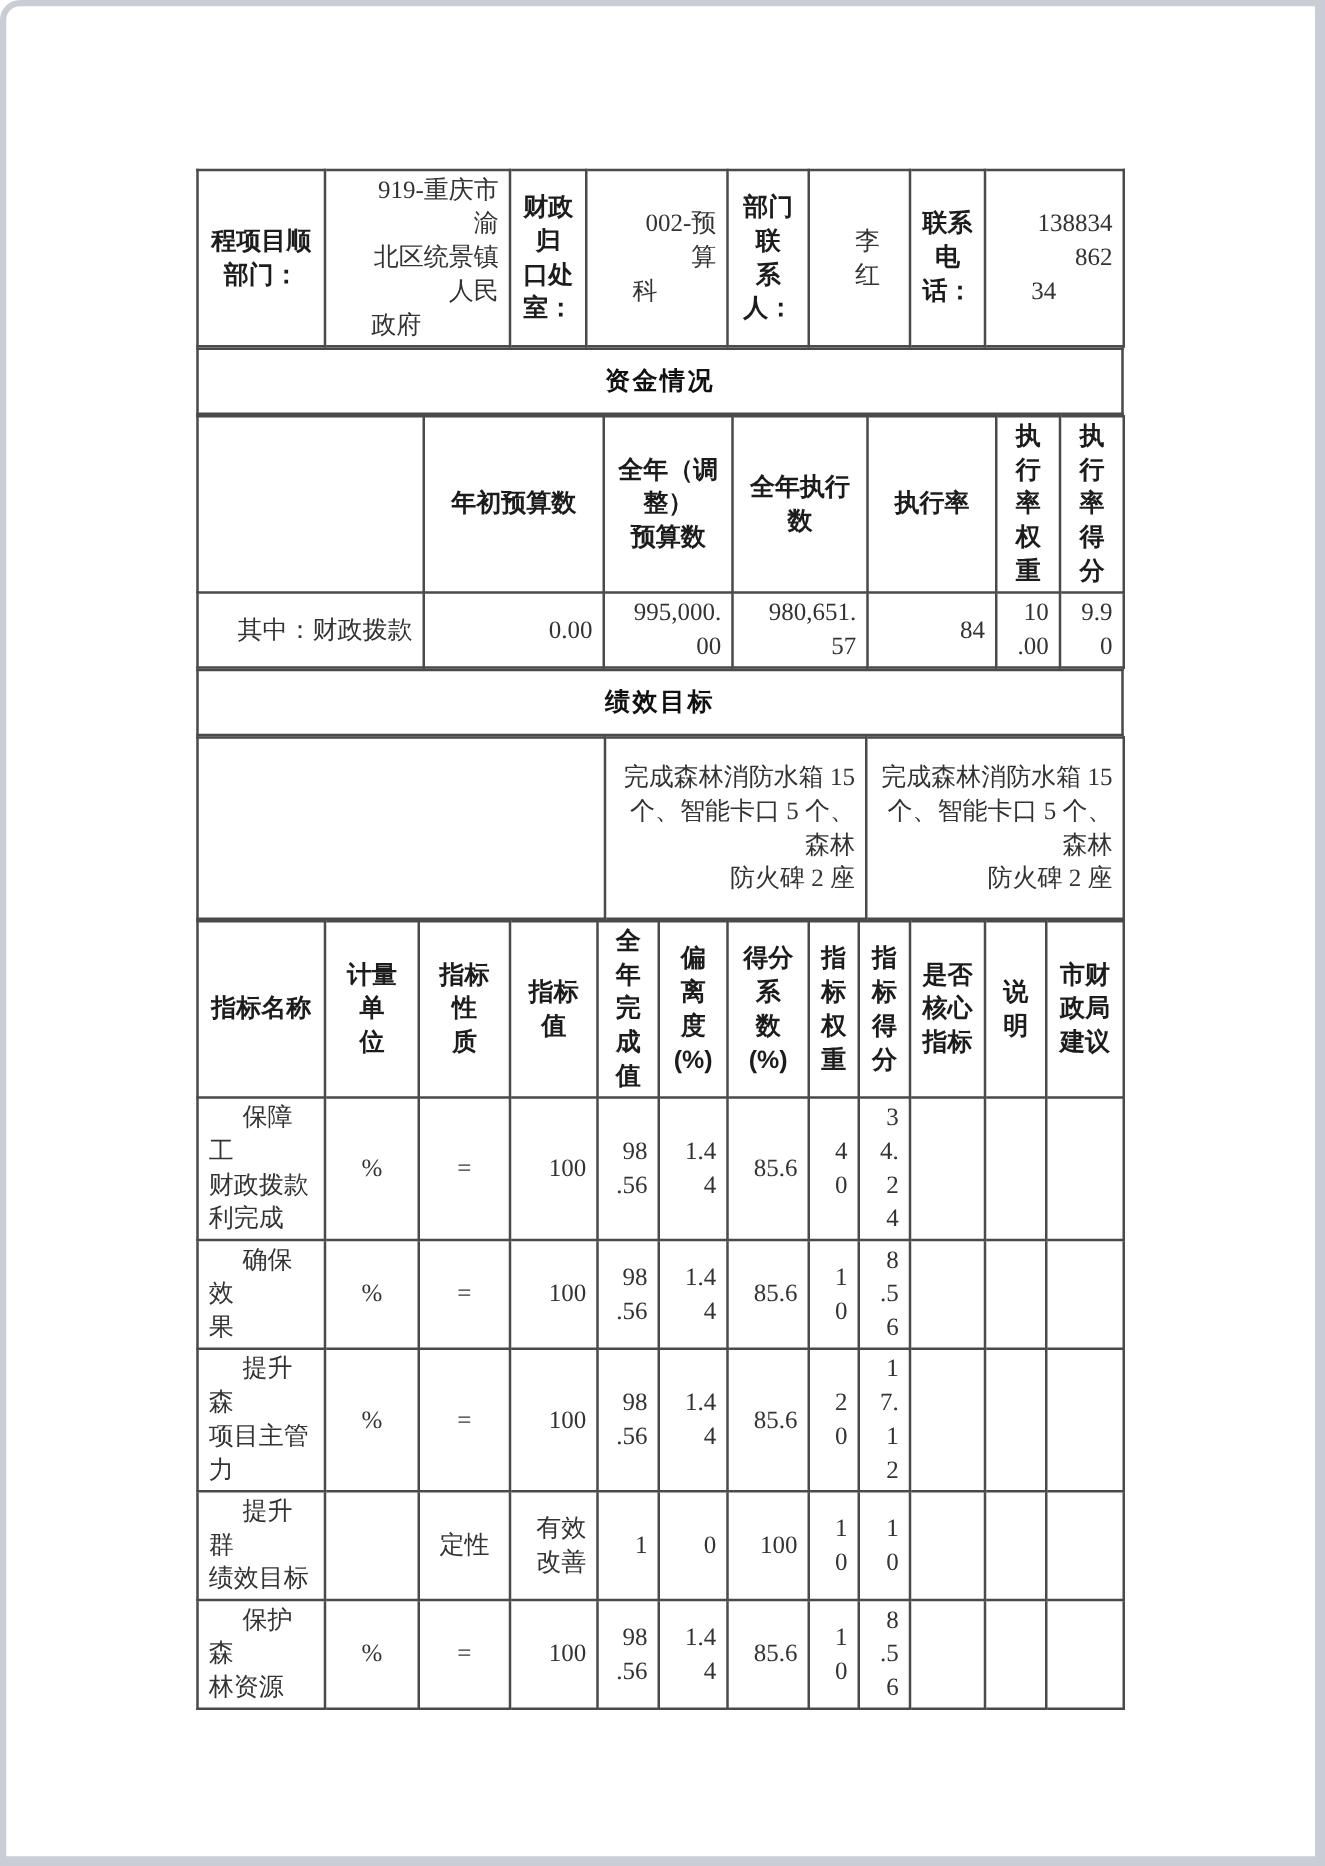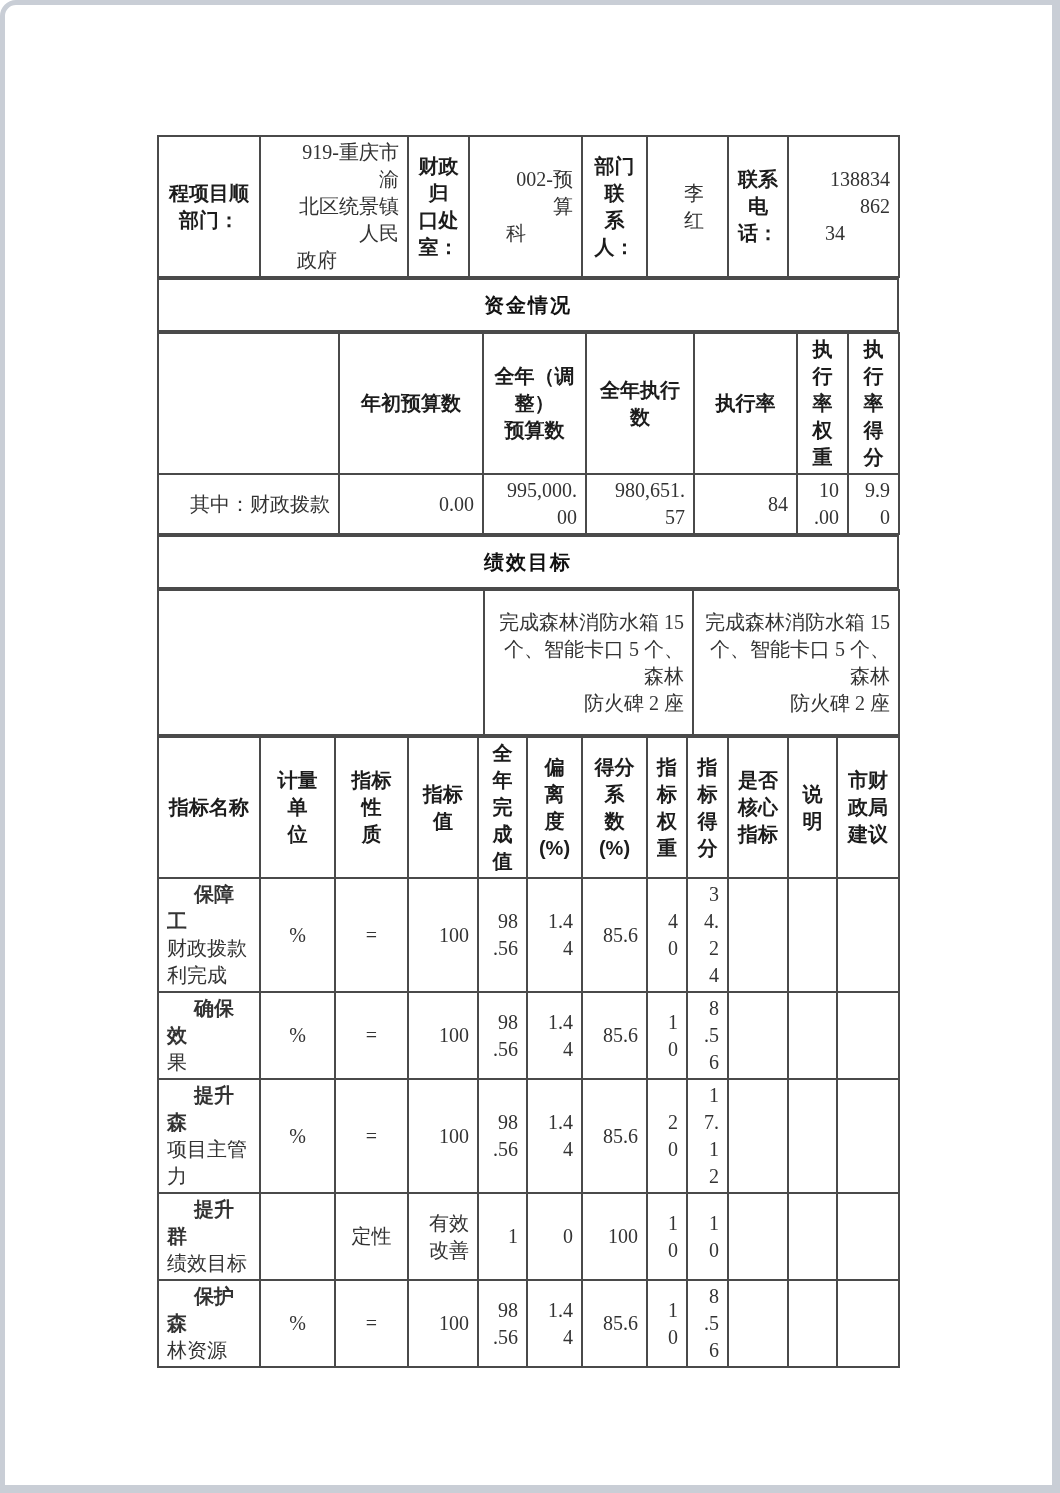--- a/index.html
+++ b/index.html
@@ -36,21 +36,21 @@
     font-size:27px;text-align:center;color:#111111;letter-spacing:2px;
   }
   
   .num div{text-align:right;}
   
   .mixed div{text-align:right;margin-left:28px;}
   .mixed div:last-child{text-align:left;}
   
   .name{padding-left:4px;}
   .name div{text-align:left;}
-  .name div:first-child{text-indent:1.35em;font-weight:bold;}
+  .name div:first-child{text-indent:1.35em;}
   .ctr{text-align:center;}
   
   .tgt{
     vertical-align:top;text-align:right;white-space:pre-line;
     line-height:33px;padding-top:3px;
   }
 </style>
 </head>
 <body>
 

